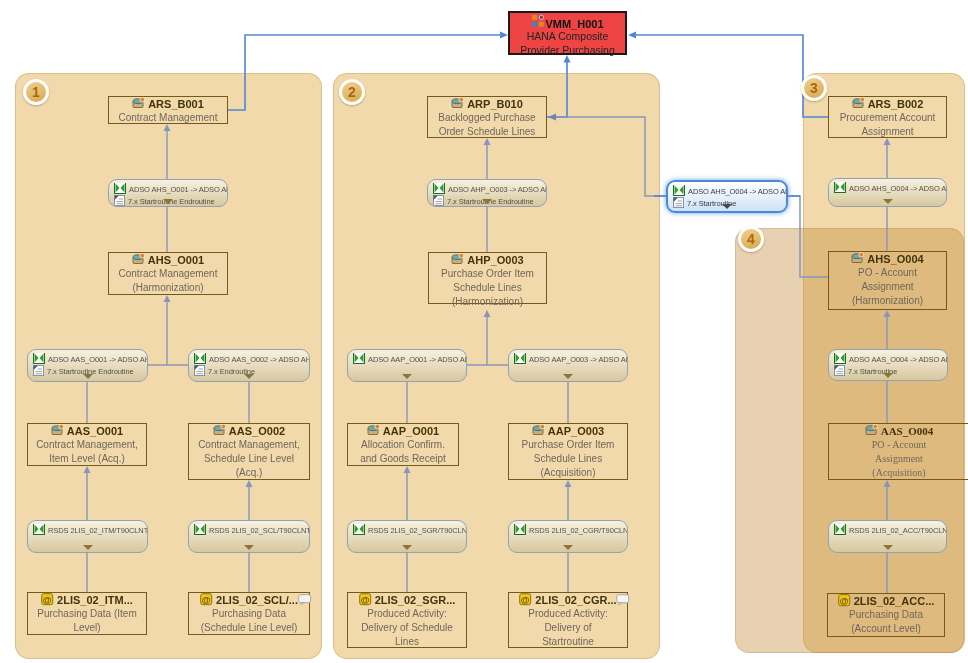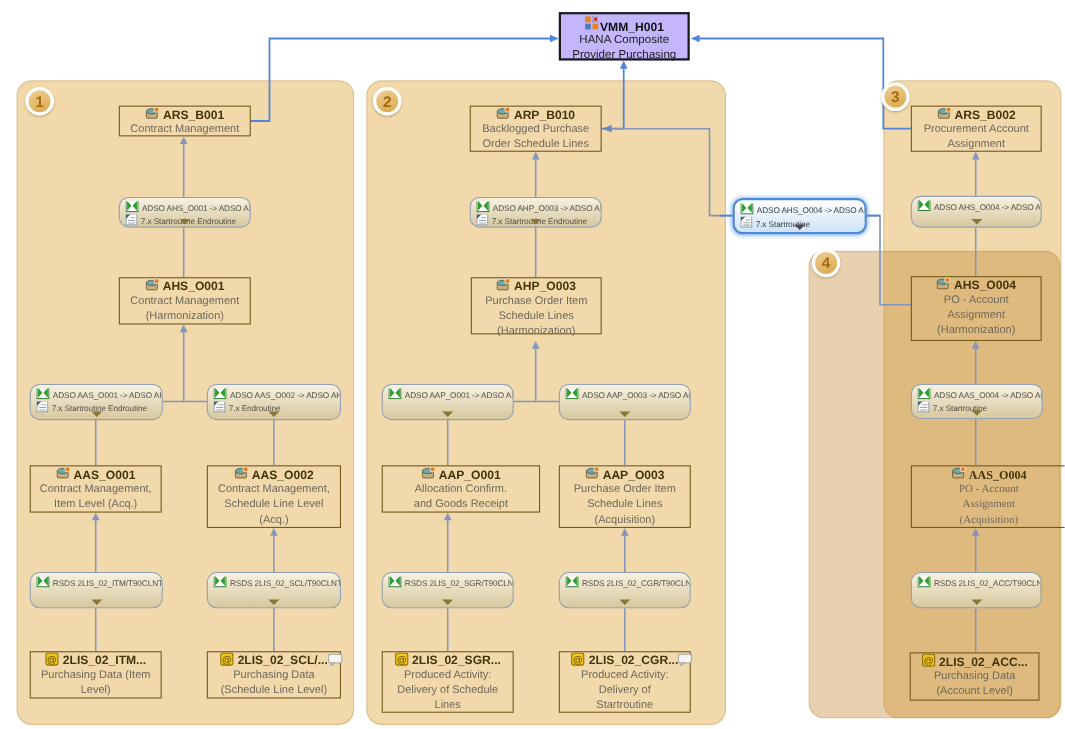--- a/index.html
+++ b/index.html
@@ -9,21 +9,21 @@
   .grp4{position:absolute;background:rgba(198,141,60,.40);border-radius:14px;border:1px solid rgba(170,120,50,.25);}
   .badge{position:absolute;width:26px;height:26px;border-radius:50%;
          background:linear-gradient(160deg,#f0cf92,#d9a84e);border:3px solid #fdfdfb;
          box-shadow:0 1px 2px rgba(120,90,40,.45);color:#a5690f;font-weight:bold;font-size:14px;
          display:flex;align-items:center;justify-content:center;box-sizing:border-box;}
   .node{position:absolute;border:1px solid #74591b;background:transparent;box-sizing:border-box;
         text-align:center;line-height:14px;padding-top:0;}
   .node .ntitle{font-size:11px;font-weight:bold;color:#43340a;white-space:nowrap;height:14px;}
   .node .ntitle .ic{display:inline-block;vertical-align:-2px;margin-right:3px;}
   .node .nline{font-size:10px;color:#6e675b;white-space:nowrap;height:14px;}
-  .vmm{position:absolute;border:2px solid #1a1a1a;background:#c4b5fd;text-align:center;line-height:14px;box-sizing:border-box;}
+  .vmm{position:absolute;border:2px solid #1a1a1a;background:#ef4444;text-align:center;line-height:14px;box-sizing:border-box;}
   .vmm .ntitle{font-size:11px;font-weight:bold;color:#111;white-space:nowrap;height:15px;padding-top:1px;}
   .vmm .nline{font-size:10.5px;color:#222;white-space:nowrap;height:14px;}
   .trf{position:absolute;border:1px solid #93a1b5;border-radius:9px;box-sizing:border-box;
        background:linear-gradient(#f6f1e0,#d7c89e);padding:3px 0 0 5px;overflow:hidden;}
   .trf.sel{border:2px solid #4d8ad5;background:linear-gradient(#ffffff,#cfe2f7);
            box-shadow:0 0 5px rgba(90,150,225,.9);}
   .trow{height:12px;display:flex;align-items:center;white-space:nowrap;overflow:hidden;}
   .trow .ic{flex:0 0 auto;margin-right:3px;display:inline-block;}
   .trow.noicon{padding-left:16px;margin-top:16px;}
   .ttext{font-size:7.5px;color:#55514a;letter-spacing:-.1px;}
@@ -348,21 +348,21 @@
             <use href="#i-trf"></use>
           </svg></span>
         <span class="ttext">ADSO AAP_O003 -&gt; ADSO AH...</span>
       </div>
     <div class="trow noicon">
         <span class="ttext">7.x</span>
       </div>
     <div class="notch"></div>
   </div>
 
-  <div class="node" style="left:347px;top:423px;width:144px;height:43px;z-index:4;">
+  <div class="node" style="left:347px;top:423px;width:112px;height:43px;z-index:4;">
     <div class="ntitle"><span class="ic"><svg width="13" height="13">
             <use href="#i-adso"></use>
           </svg></span><span>AAP_O001</span></div>
     <div class="nline">Allocation Confirm.</div>
     <div class="nline">and Goods Receipt</div>
   </div>
 
   <div class="node" style="left:508px;top:423px;width:120px;height:57px;z-index:4;">
     <div class="ntitle"><span class="ic"><svg width="13" height="13">
             <use href="#i-adso"></use>

